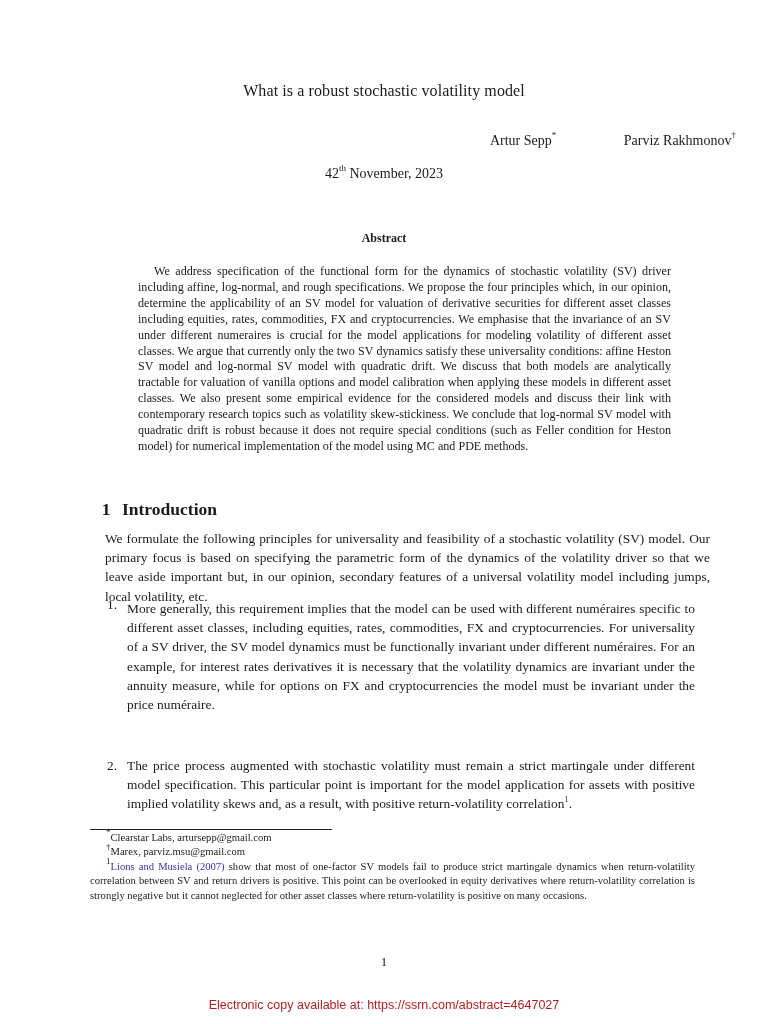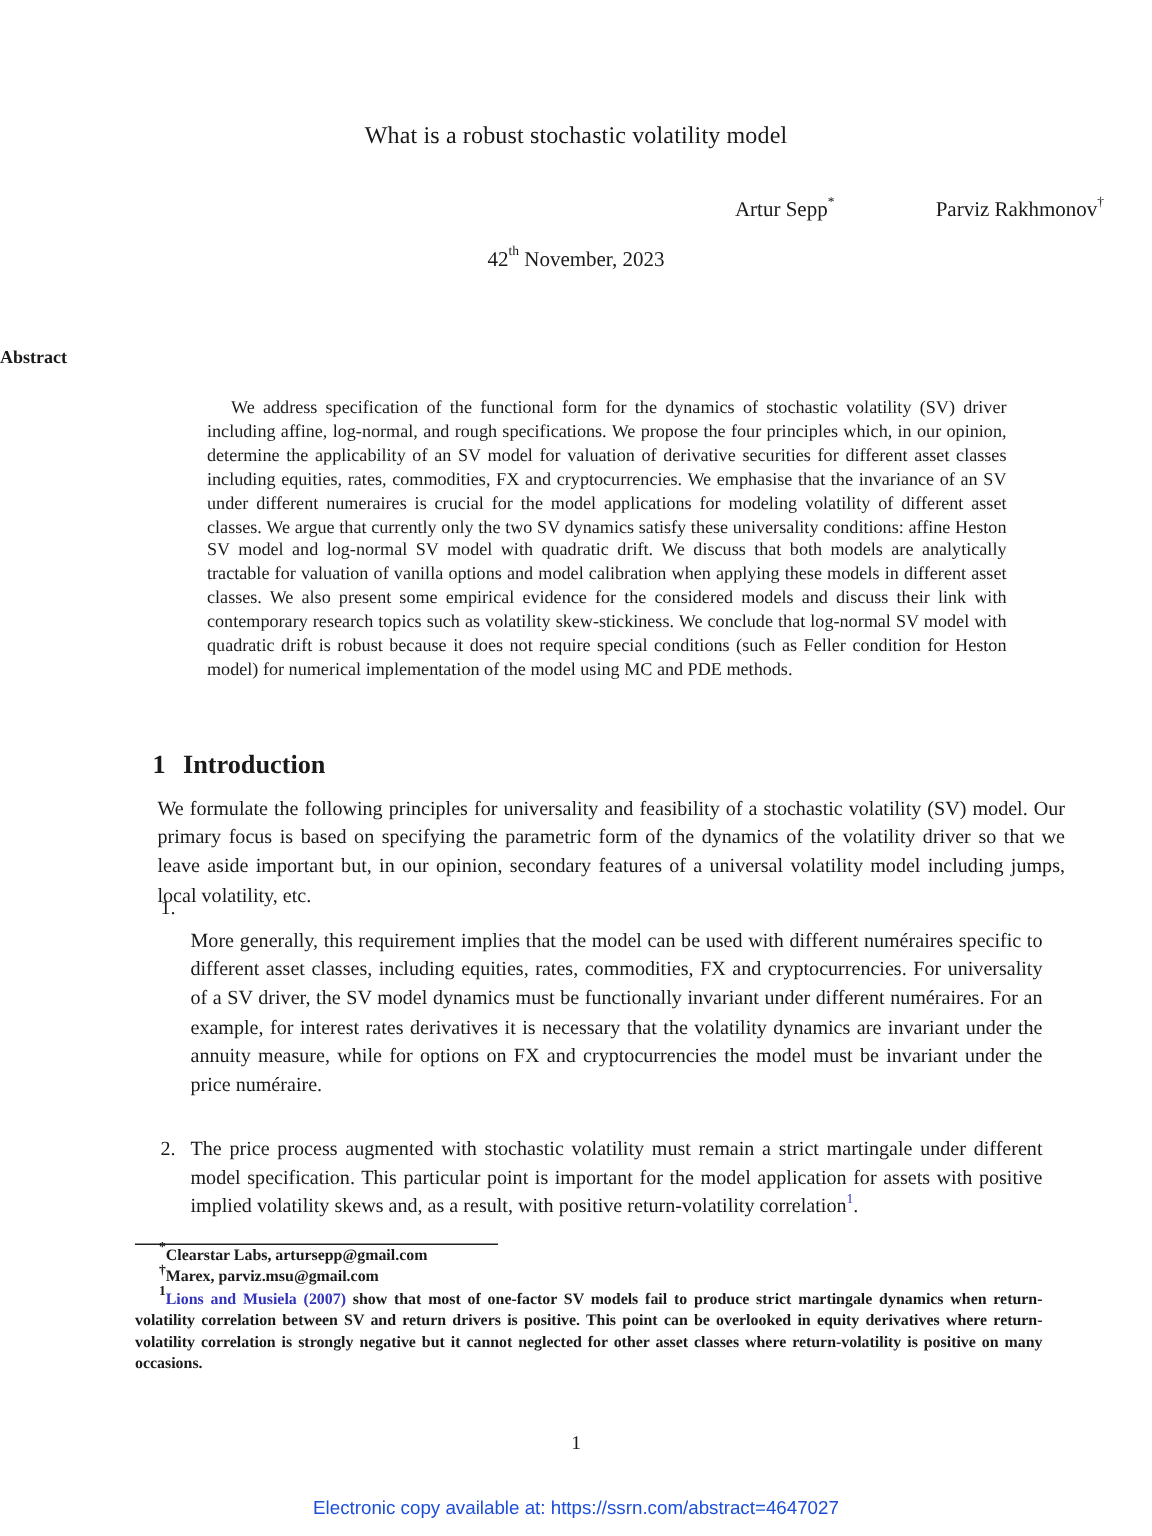--- a/index.html
+++ b/index.html
@@ -6,42 +6,42 @@
   body { width:768px; height:1024px; position:relative; overflow:hidden;
          font-family:"DejaVu Serif", "Liberation Serif", serif; color:#1a1a1a; }
   .page { position:absolute; left:0; top:0; width:768px; height:1024px; }
   .serif { font-family:"Liberation Serif", "DejaVu Serif", serif; }
   .title { position:absolute; top:82px; left:0; width:768px; text-align:center;
            font-size:16px; letter-spacing:0.1px; }
   .authors { position:absolute; top:133px; left:0; width:768px; text-align:right; font-size:14px; }
   .authors span.a { display:inline-block; margin:0 32px; }
   .date { position:absolute; top:166px; left:0; width:768px; text-align:center; font-size:14px; }
   sup { font-size:9px; line-height:0; position:relative; top:-1px; vertical-align:super; }
-  .abs-head { position:absolute; top:231px; left:0; width:768px; text-align:left;
+  .abs-head { position:absolute; top:231px; left:0; width:768px; text-align:center;
               font-size:12px; font-weight:bold; }
   .abs-body { position:absolute; top:252px; left:126px; width:533px;
               font-size:12.1px; line-height:15.9px; text-align:justify; text-indent:16px; margin:12px; }
   .sec-head { position:absolute; top:499px; left:90px; font-size:17.5px; font-weight:bold;text-align:center; }
   .sec-head .num { display:inline-block; width:32px; }
   .intro { position:absolute; top:514px; left:90px; width:605px; font-size:13.4px;
            line-height:19.2px; text-align:justify; margin:15px; }
   .item { position:absolute; left:107px; width:588px; font-size:13.4px; line-height:19.2px; }
   .item .n { position:absolute; left:0; top:0; }
   .item p { margin:0 0 0 20px; text-align:justify; }
   .item1 { top:595px; }
-  .item1 p.second { margin-top:22px;font-family:Liberation Serif, serif; }
+  .item1 p.second { margin-top:4px;font-family:Liberation Serif, serif; }
   .item2 { top:756px; }
   .fn-rule { position:absolute; top:829px; left:90px; width:242px; height:1px; background:#222; }
   .fns { position:absolute; top:831px; left:90px; width:605px; font-size:10.6px; line-height:14.4px; }
   .fns p { margin:0; text-align:justify; }
-  .fns p.ind { text-indent:16px;font-weight:bold; }
+  .fns p.ind { text-indent:16px; }
   .link { color:#3333bb; }
   .pagenum { position:absolute; top:954px; left:0; width:768px; text-align:center; font-size:13px; }
   .ssrn { position:absolute; top:998px; left:0; width:768px; text-align:center;
-          font-family:"Liberation Sans", "DejaVu Sans", sans-serif; font-size:12.5px; color:#1d4ed8; }
+          font-family:"Liberation Sans", "DejaVu Sans", sans-serif; font-size:12.5px; color:#b91c1c; }
 </style>
 </head>
 <body>
 
 <div class="page serif">
 
   <div class="title">What is a robust stochastic volatility model</div>
 
   <div class="authors">
     <span class="a"><span>Artur Sepp</span><sup>*</sup></span>

